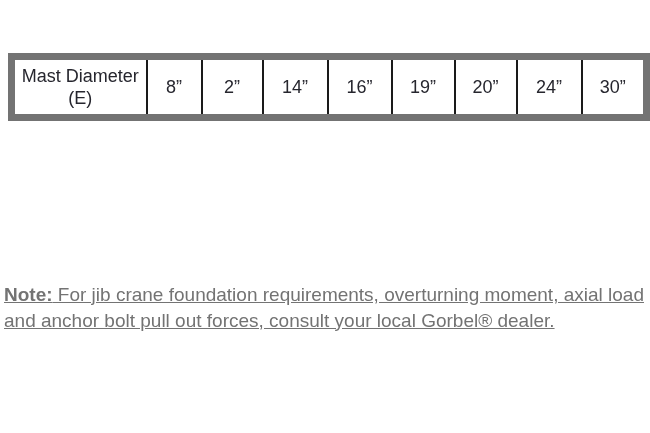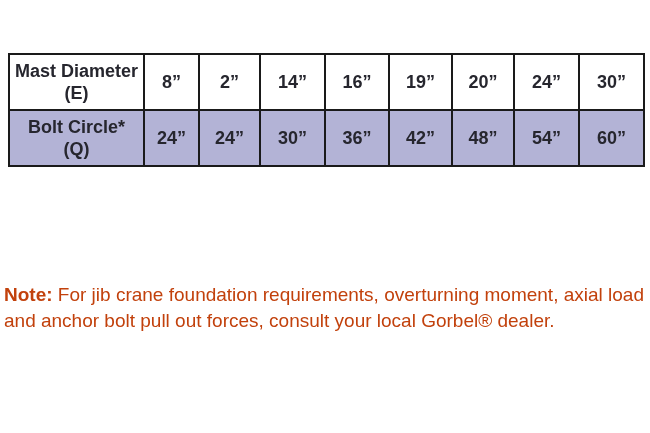--- a/index.html
+++ b/index.html
@@ -32,40 +32,40 @@
     border: 2px solid #1a1a1a;
     text-align: center;
     vertical-align: middle;
     font-size: 18px;
     color: #26262e;
     height: 54px;
     padding: 0 2px;
     line-height: 22px;
   }
   table.spec-table {
-    border: 2px solid #737373;
-    font-weight: bold;
+    border: 7px solid #737373;
   }
   tr.row-purple td {
     background: #b3b3d6;
   }
   tr.row-white td {
     background: #ffffff;
   }
   .label-cell {
     font-size: 18px;
   }
   .note-area {
     position: absolute;
     left: 4px;
     top: 282px;
     width: 642px;
     font-size: 19px;
     line-height: 25.5px;
-    color: #c2410c;
+    color: #737373;
+    text-decoration: underline;
   }
   .note-bold {
     font-weight: bold;
   }
 </style>
 </head>
 <body>
 
 <div class="page">
 
@@ -93,34 +93,20 @@
       <td>14”</td>
       <td>16”</td>
       <td>19”</td>
       <td>20”</td>
       <td>24”</td>
       <td>30”</td>
     </tr>
 
 
 
-    <tr class="row-purple">
-      <td class="label-cell">
-        <div>Bolt Circle*</div>
-        <div>(Q)</div>
-      </td>
-      <td>24”</td>
-      <td>24”</td>
-      <td>30”</td>
-      <td>36”</td>
-      <td>42”</td>
-      <td>48”</td>
-      <td>54”</td>
-      <td>60”</td>
-    </tr>
   </tbody>
     </table>
 
   <div class="note-area">
     <div>
       <span class="note-bold">Note:</span><span> For jib crane foundation requirements, overturning moment, axial load and anchor bolt pull out forces, consult your local Gorbel® dealer.</span>
     </div>
   </div>
 
 </div>

